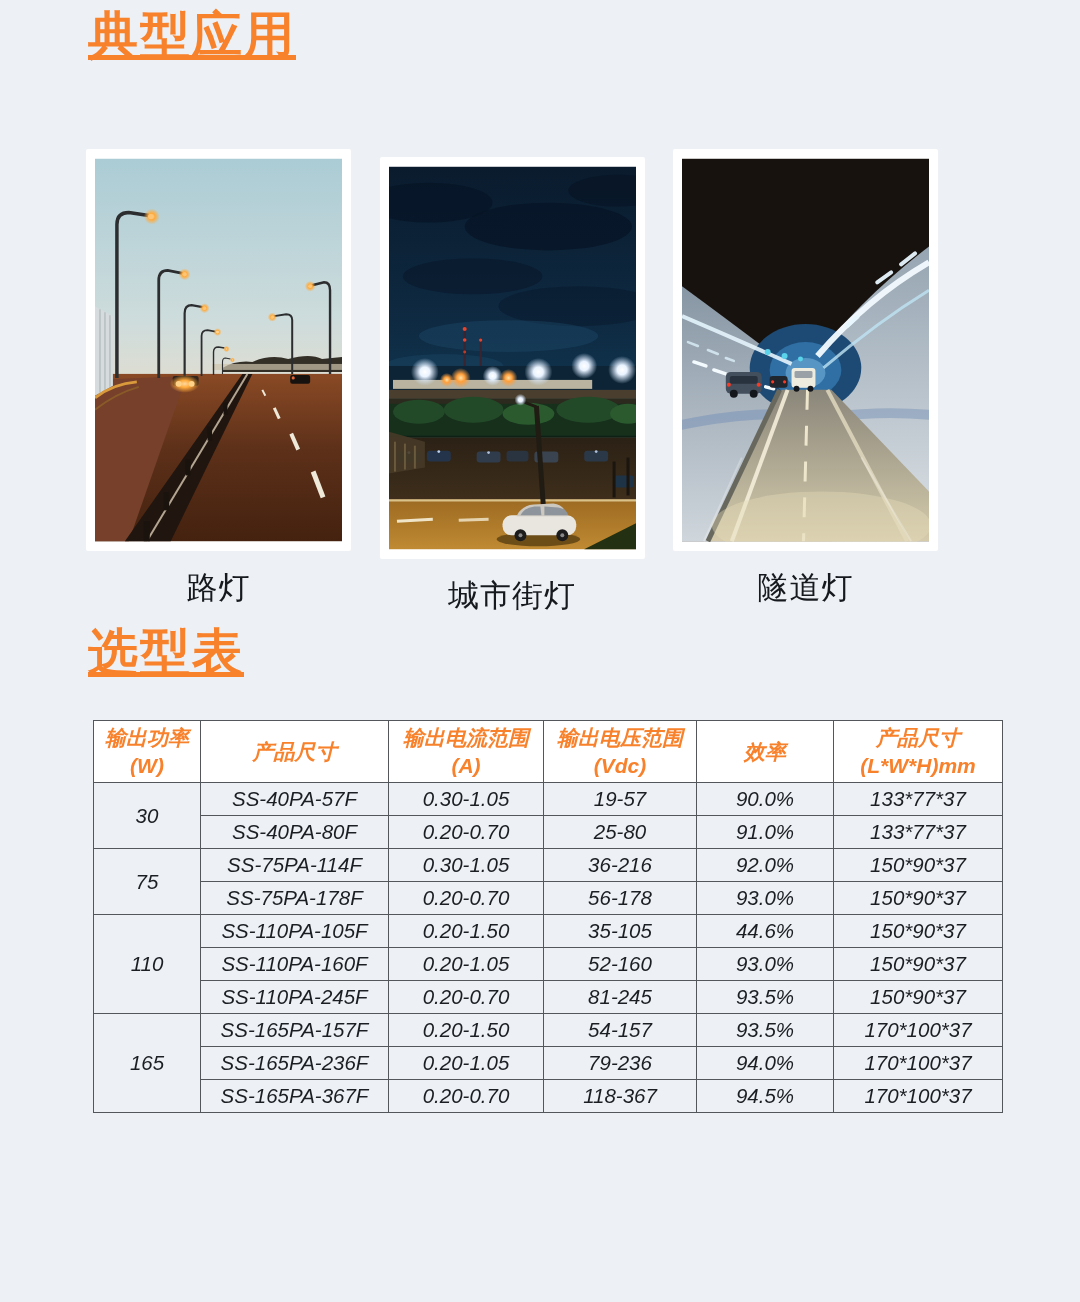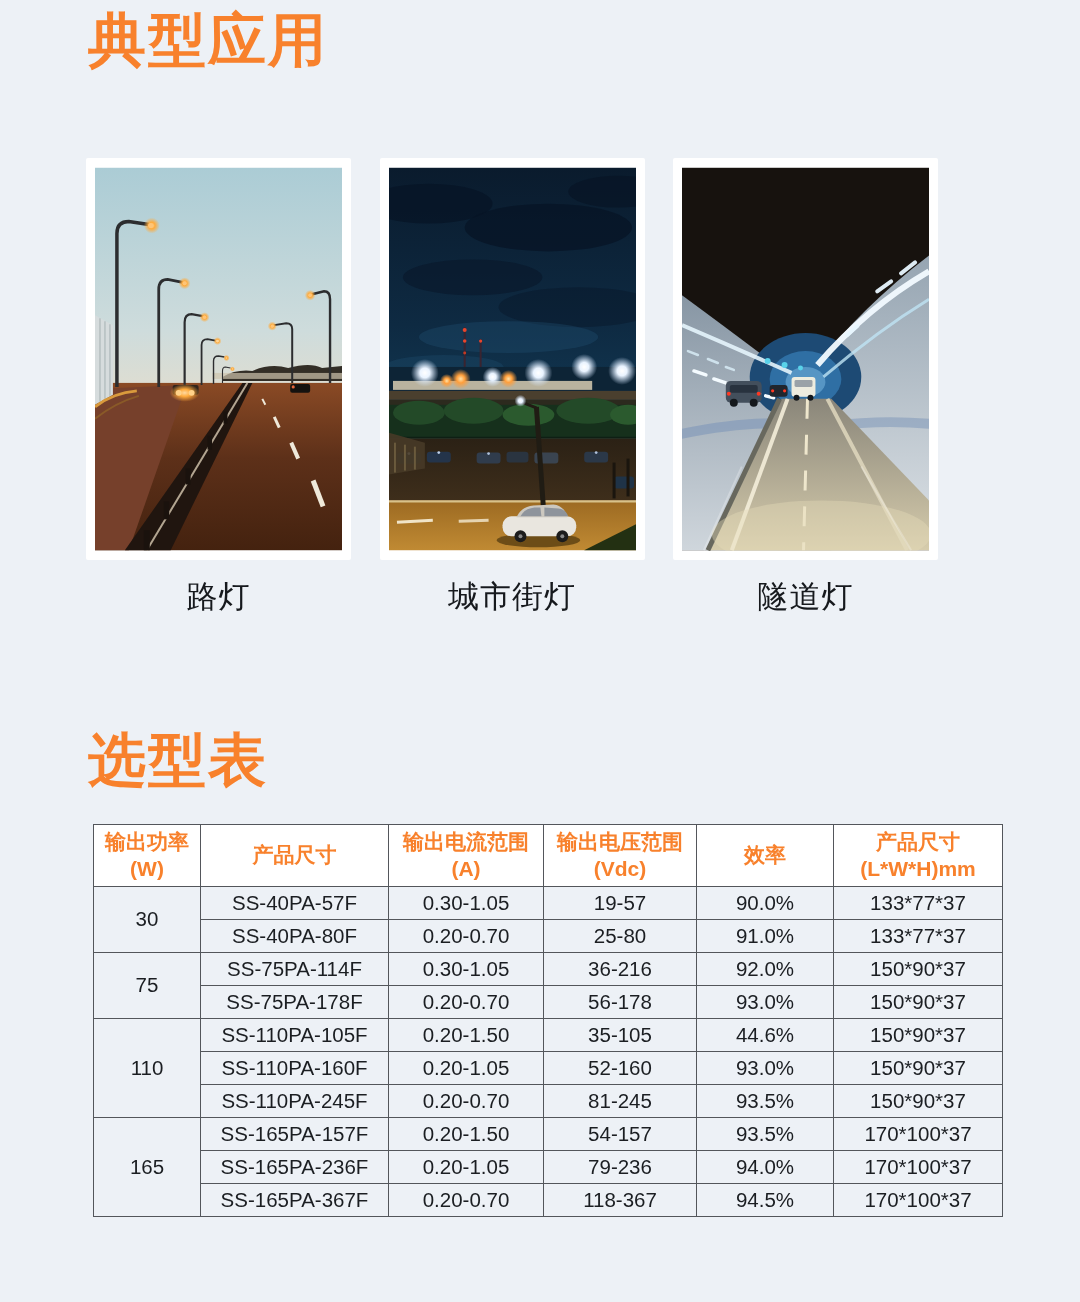--- a/index.html
+++ b/index.html
@@ -7,24 +7,25 @@
     width:1080px;height:1302px;
     background:#edf1f6;
     font-family:"Liberation Sans","DejaVu Sans",sans-serif;
     color:#1b1e22;
     overflow:hidden;
   }
   .page{width:1080px;height:1302px;position:relative;}
   .section-title{
     margin:0;
     color:#f8812c;
-    font-size:58px;
+    font-size:50px;
     line-height:1.1;
     font-weight:bold;
     letter-spacing:2px;
+    text-decoration:underline;
   }
   .content{padding-left:88px;padding-right:80px;}
   .apps-title{padding-top:8px;}
   .cards{
     display:flex;
     justify-content:space-between;
     width:852px;
     margin-top:86px;
     margin-left:-2px;
   }
@@ -37,27 +38,28 @@
   }
   .photo{display:block;width:247px;height:384px;}
   .card-caption{
     margin-top:16px;
     text-align:center;
     font-size:31px;
     font-weight:500;
     color:#16191d;
     letter-spacing:1px;
   }
-  .sel-title{margin-top:110px;}
+  .sel-title{}
   table.sel-table{
-    margin-top:32px;
+    margin-top:40px;
     margin-left:5px;
     width:909px;
     border-collapse:collapse;
     table-layout:fixed;
+    font-style:italic;
   }
   .sel-table th, .sel-table td{
     border:1px solid #53565b;
     text-align:center;
     vertical-align:middle;
   }
   .sel-table th{
     background:#ffffff;
     color:#f8812c;
     font-weight:bold;
@@ -154,21 +156,21 @@
             <ellipse cx="90" cy="226" rx="15" ry="9" fill="url(#p1glow)"></ellipse>
             <circle cx="84" cy="226" r="3" fill="#ffd289"></circle>
               <circle cx="97" cy="226" r="3" fill="#ffd289"></circle>
             <rect x="196" y="217" width="20" height="9" rx="2" fill="#15120f"></rect>
             <circle cx="199" cy="220" r="1.6" fill="#ff7040" opacity="0.9"></circle>
           </svg>
         </div>
         <figcaption class="card-caption">路灯</figcaption>
       </figure>
 
-      <figure class="card" style="margin:0">
+      <figure class="card" style="margin:8px">
         <div class="card-frame">
           <svg class="photo" viewBox="0 0 248 384">
             <defs>
               <linearGradient id="p2sky" x1="0" y1="0" x2="0" y2="1">
                 <stop offset="0" stop-color="#0a1b2d"></stop>
                   <stop offset="0.6" stop-color="#0e2a42"></stop>
                   <stop offset="1" stop-color="#123a55"></stop>
               </linearGradient>
               <linearGradient id="p2lot" x1="0" y1="0" x2="0" y2="1">
                 <stop offset="0" stop-color="#2b2115"></stop>

